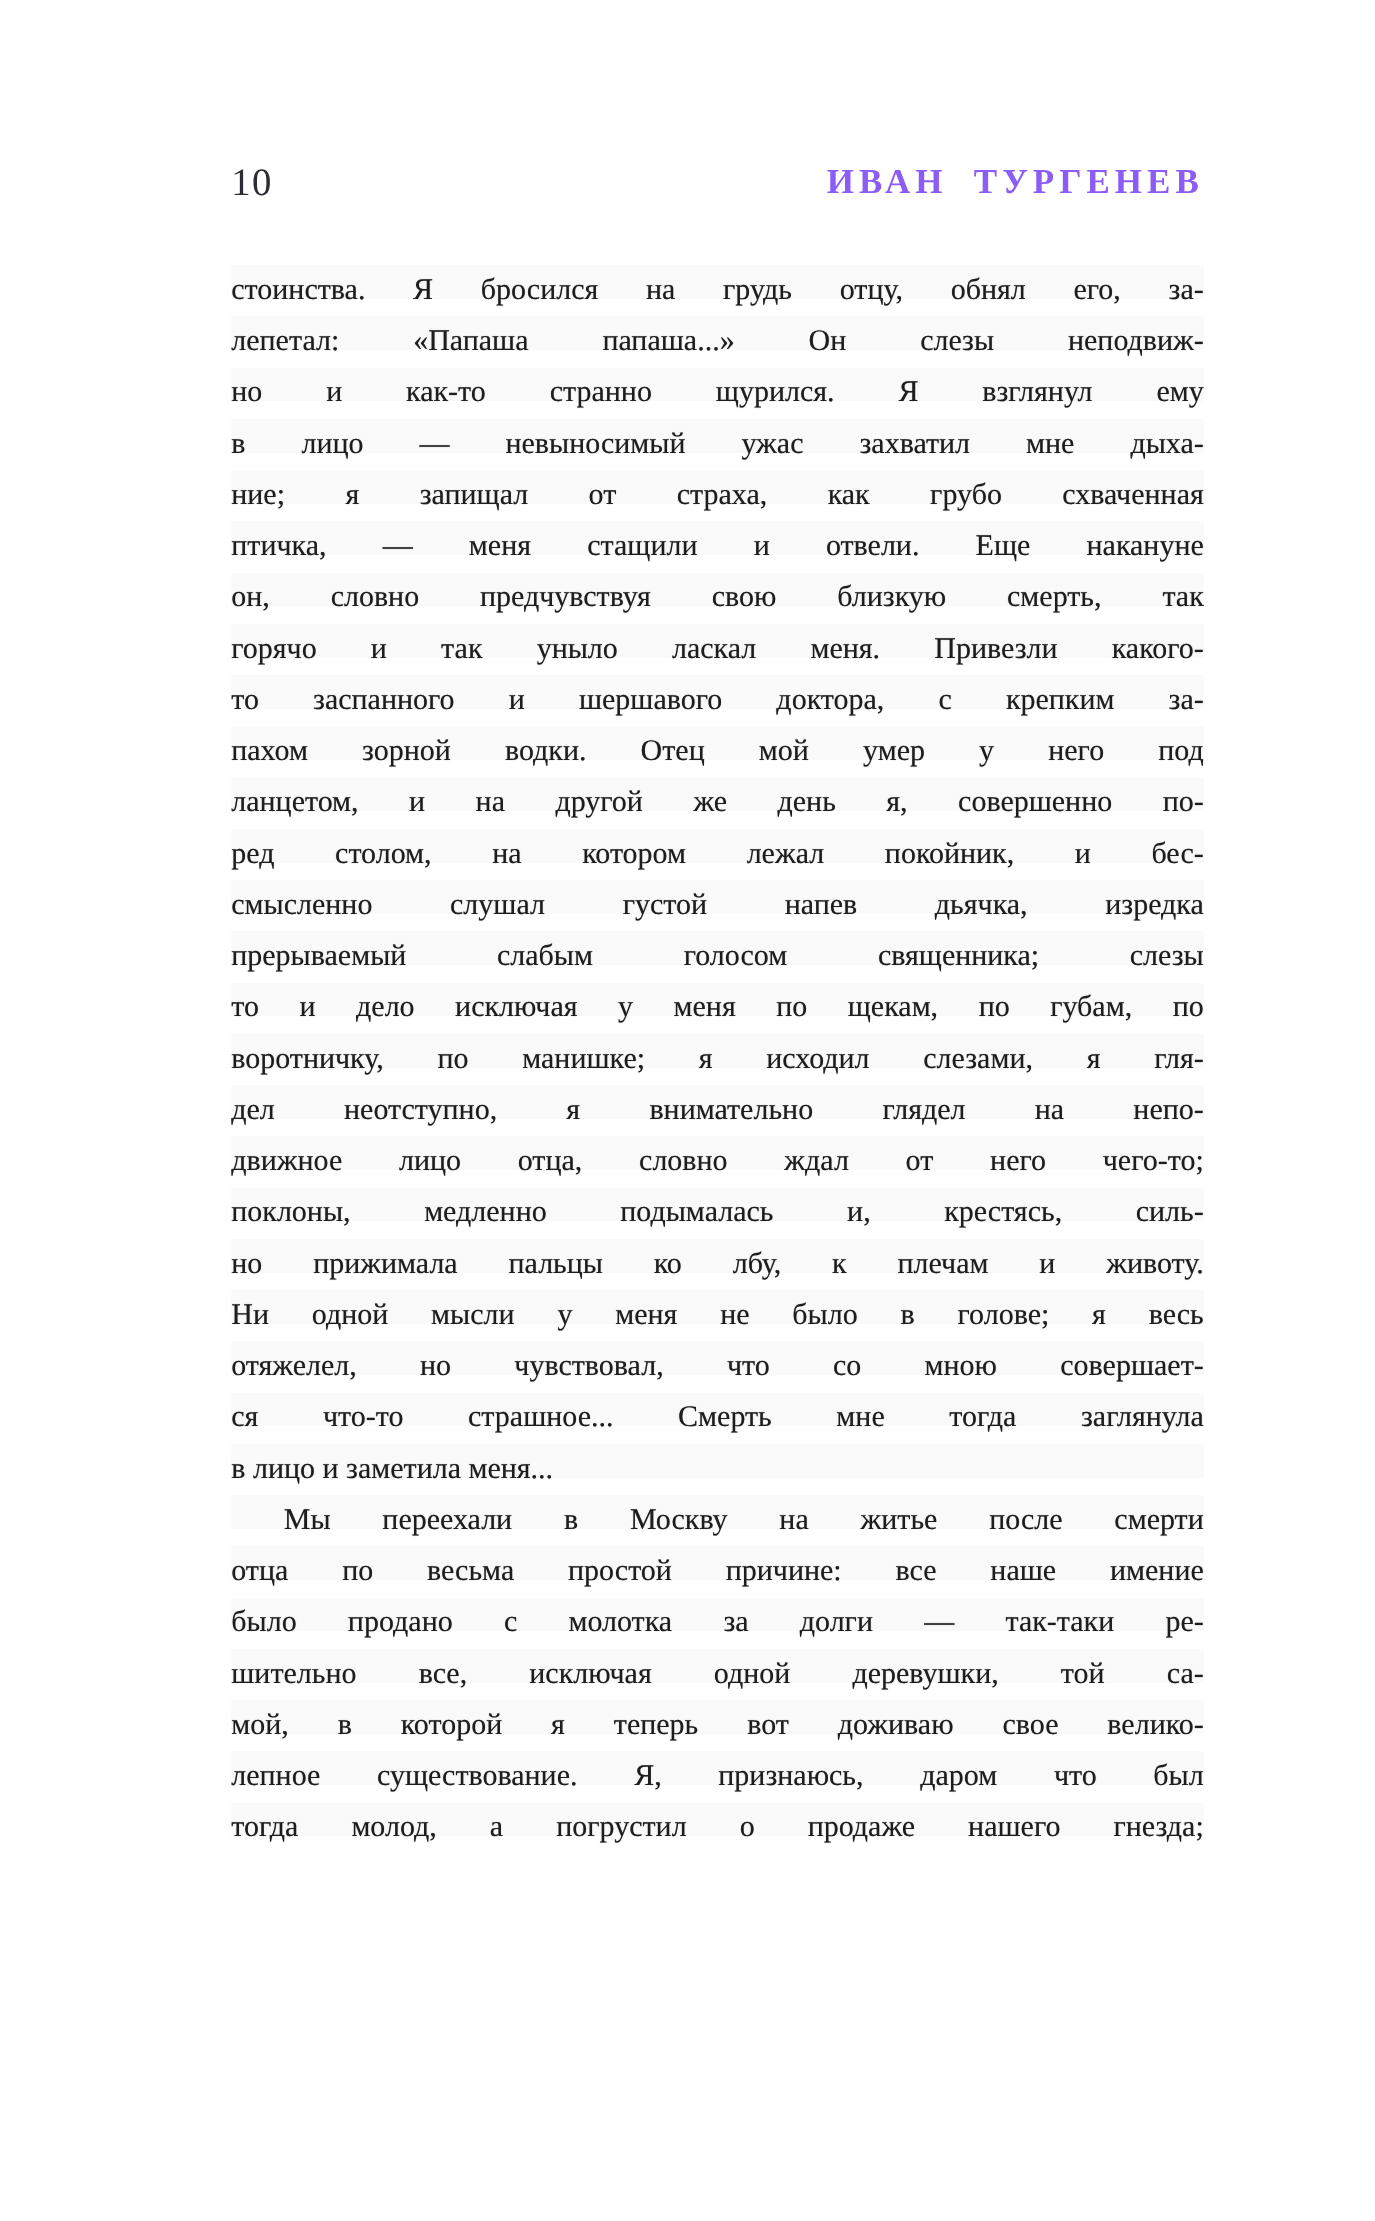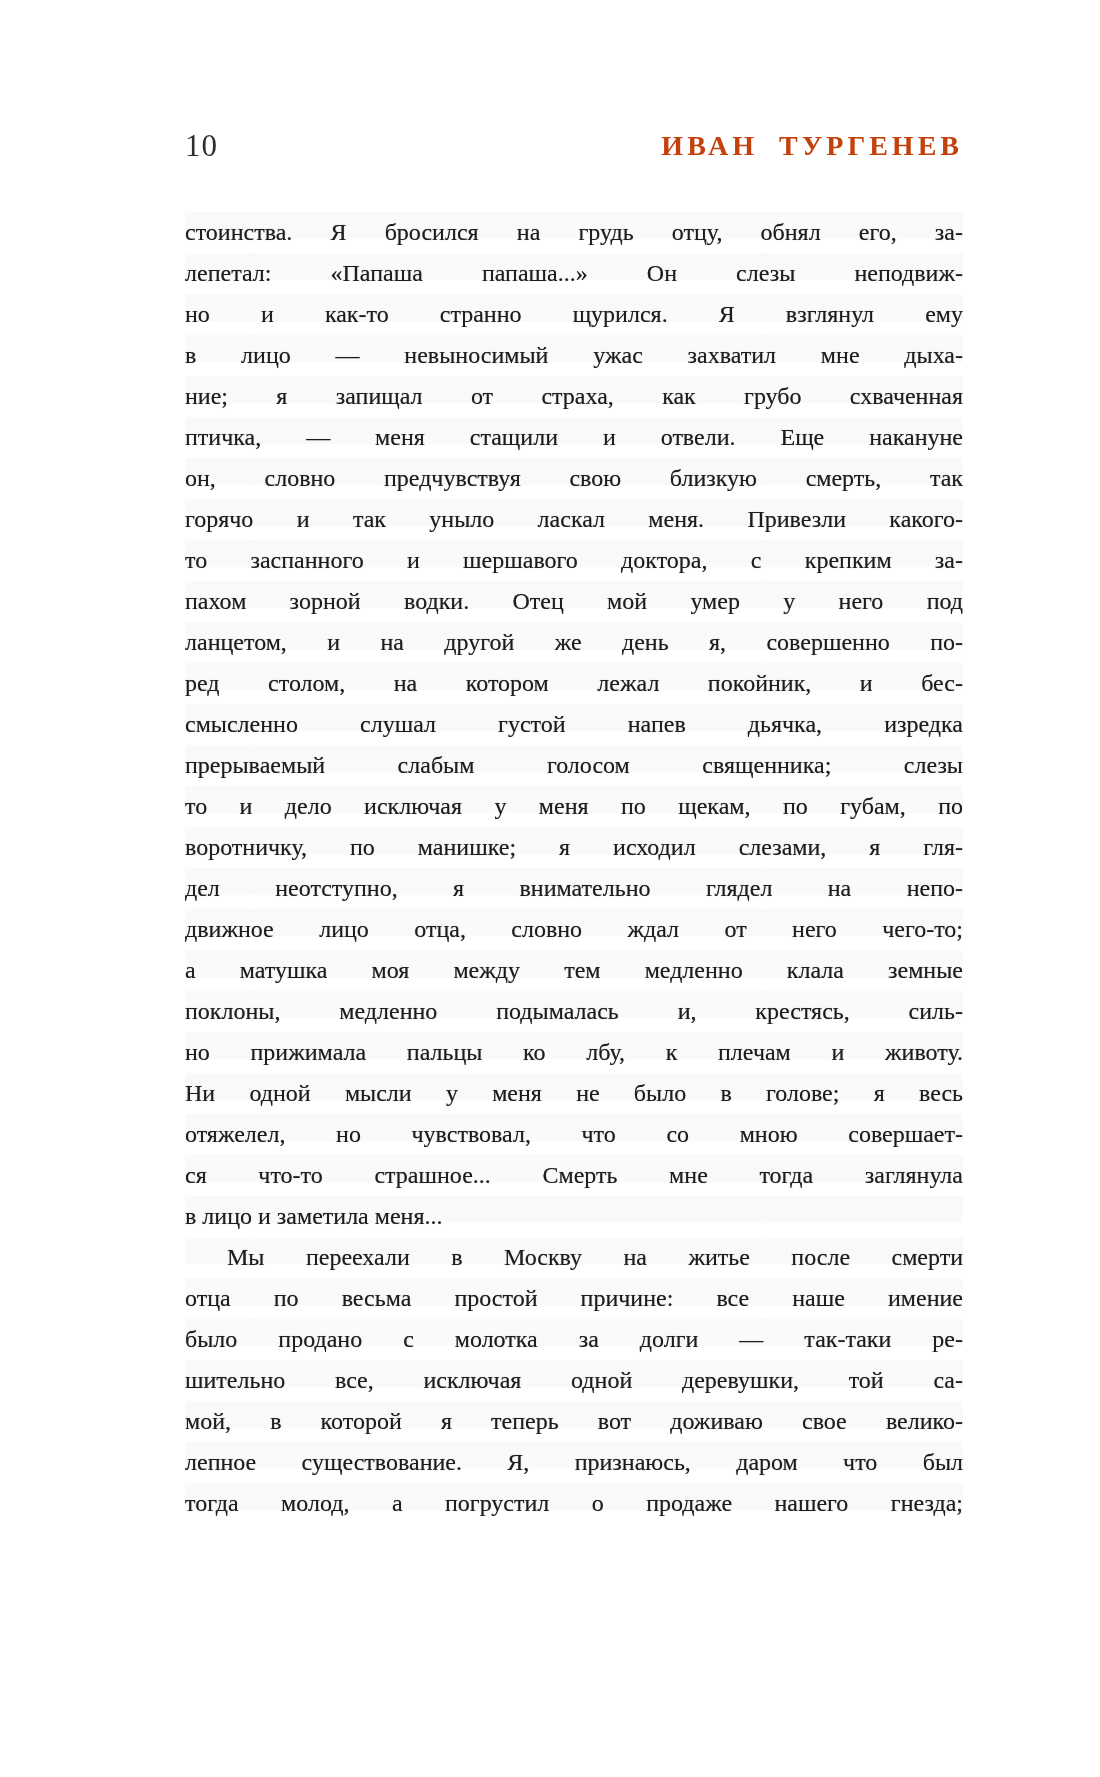--- a/index.html
+++ b/index.html
@@ -32,21 +32,21 @@
     color: #2c2d33;
   }
   .running-title {
     position: absolute;
     right: 0;
     top: 2px;
     font-size: 28px;
     font-weight: bold;
     letter-spacing: 4px;
     word-spacing: 10px;
-    color: #c2410c;
+    color: #8b5cf6;
   }
   .text-block {
     position: absolute;
     top: 212px;
     left: 185px;
     width: 778px;
     font-size: 24px;
     line-height: 41px;
     color: #1d1d1d;
     text-shadow: 0 0 0.7px rgba(25,25,25,0.55);
@@ -95,21 +95,20 @@
       <div class="line">то заспанного и шершавого доктора, с крепким за-</div>
       <div class="line">пахом зорной водки. Отец мой умер у него под</div>
       <div class="line">ланцетом, и на другой же день я, совершенно по-</div>
       <div class="line">ред столом, на котором лежал покойник, и бес-</div>
       <div class="line">смысленно слушал густой напев дьячка, изредка</div>
       <div class="line">прерываемый слабым голосом священника; слезы</div>
       <div class="line">то и дело исключая у меня по щекам, по губам, по</div>
       <div class="line">воротничку, по манишке; я исходил слезами, я гля-</div>
       <div class="line">дел неотступно, я внимательно глядел на непо-</div>
       <div class="line">движное лицо отца, словно ждал от него чего-то;</div>
-      <div class="line">а матушка моя между тем медленно клала земные</div>
       <div class="line">поклоны, медленно подымалась и, крестясь, силь-</div>
       <div class="line">но прижимала пальцы ко лбу, к плечам и животу.</div>
       <div class="line">Ни одной мысли у меня не было в голове; я весь</div>
       <div class="line">отяжелел, но чувствовал, что со мною совершает-</div>
       <div class="line">ся что-то страшное... Смерть мне тогда заглянула</div>
       <div class="line flush-left">в лицо и заметила меня...</div>
     </div>
 
     <div>
       <div class="line indent">Мы переехали в Москву на житье после смерти</div>

